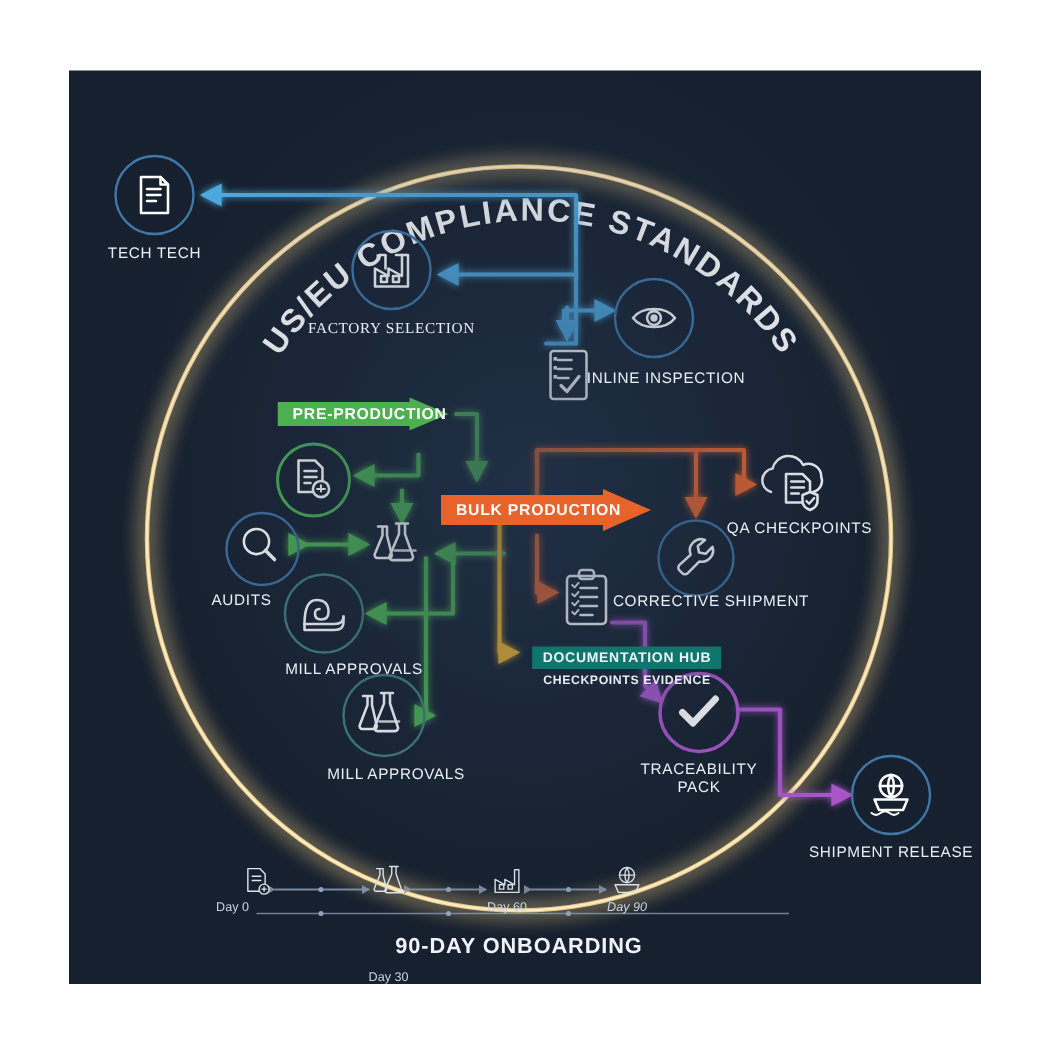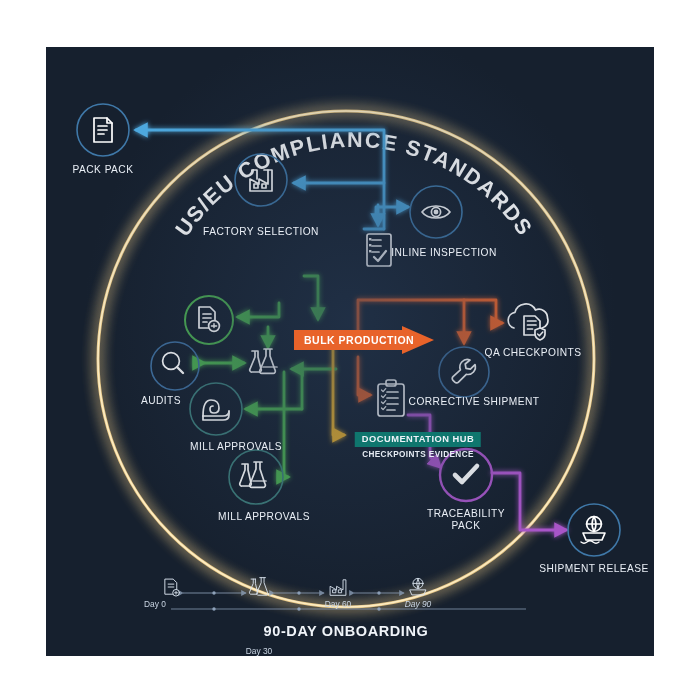--- a/index.html
+++ b/index.html
@@ -270,35 +270,41 @@
         </g>
         <g transform="translate(372,540) scale(.72)">
           <circle cx="0" cy="-5" r="7"></circle>
             <path d="M-7,-5 h14 M0,-12 q4,7 0,14 q-4,-7 0,-14"></path>
           <path d="M-11,4 h22 l-3,7 h-16 Z"></path>
         </g>
       </g>
     </g>
   </svg>
 
+  <div class="banner" id="banner-0" style="left:139px;top:218px;width:114px;height:22px;">
+    <svg width="114" height="22" viewBox="0 0 114 22" style="position:absolute;left:0;top:0;">
+      <path d="M0,3 H88 V0 L114,11 L88,22 V19 H0 Z" fill="#4caf50"></path>
+    </svg>
+    <span class="txt">PRE-PRODUCTION</span>
+  </div>
 
   <div class="banner" id="banner-1" style="left:248px;top:279px;width:140px;height:28px;">
     <svg width="140" height="28" viewBox="0 0 140 28" style="position:absolute;left:0;top:0;">
       <path d="M0,4 H108 V0 L140,14 L108,28 V24 H0 Z" fill="#e8632a"></path>
     </svg>
     <span class="txt">BULK PRODUCTION</span>
   </div>
 
   <div class="hubwrap" style="left:372px;top:381px;">
     <div class="hubpill">DOCUMENTATION HUB</div>
     <div class="hubsub">CHECKPOINTS EVIDENCE</div>
   </div>
 
-  <div class="nodelabel" style="left:57px;top:117px;">PACK PACK</div>
-  <div class="nodelabel" style="left:215px;top:179px;">FACTORY SELECTION</div>
+  <div class="nodelabel" style="left:57px;top:117px;">TECH TECH</div>
+  <div class="nodelabel" style="left:215px;top:167px;font-family:Liberation Serif, serif;">FACTORY SELECTION</div>
   <div class="nodelabel" style="left:398px;top:200px;">INLINE INSPECTION</div>
   <div class="nodelabel" style="left:115px;top:348px;">AUDITS</div>
   <div class="nodelabel" style="left:190px;top:394px;">MILL APPROVALS</div>
   <div class="nodelabel" style="left:218px;top:464px;">MILL APPROVALS</div>
   <div class="nodelabel" style="left:487px;top:300px;">QA CHECKPOINTS</div>
   <div class="nodelabel" style="left:428px;top:349px;">CORRECTIVE SHIPMENT</div>
   <div class="nodelabel" style="left:420px;top:461px;">TRACEABILITY
 PACK</div>
   <div class="nodelabel" style="left:548px;top:516px;">SHIPMENT RELEASE</div>
 

